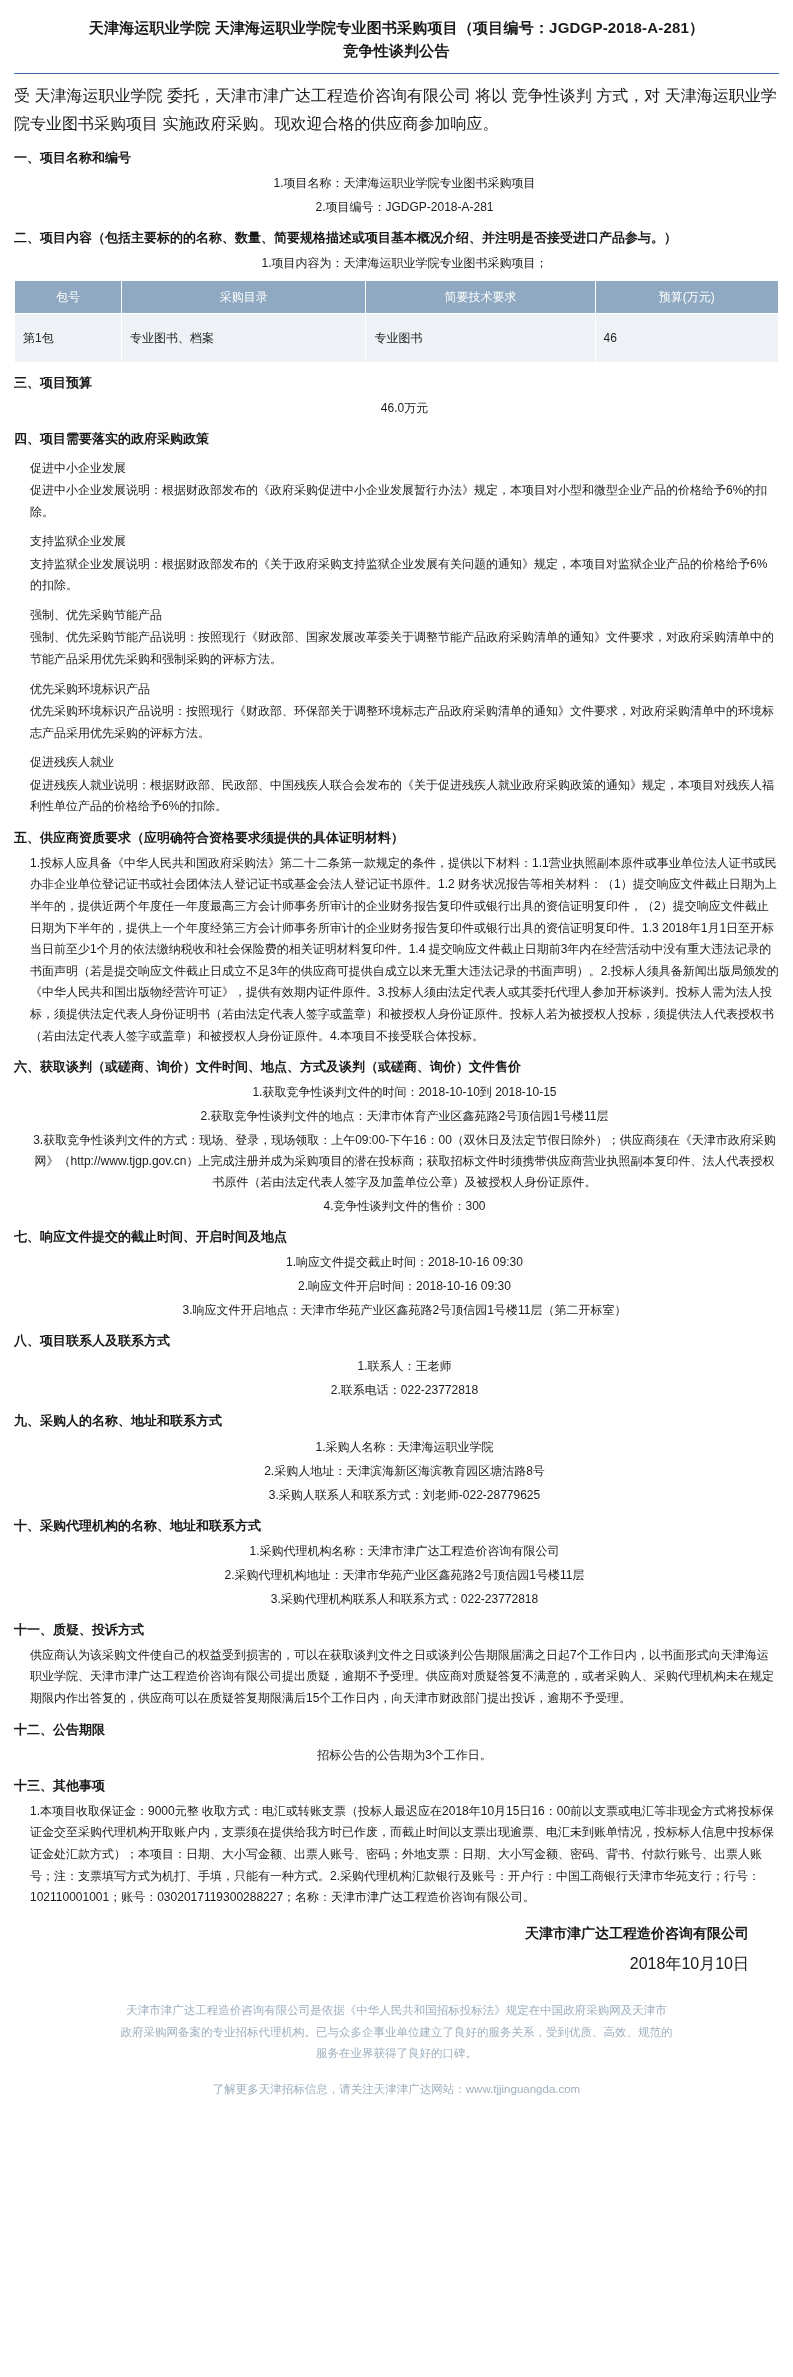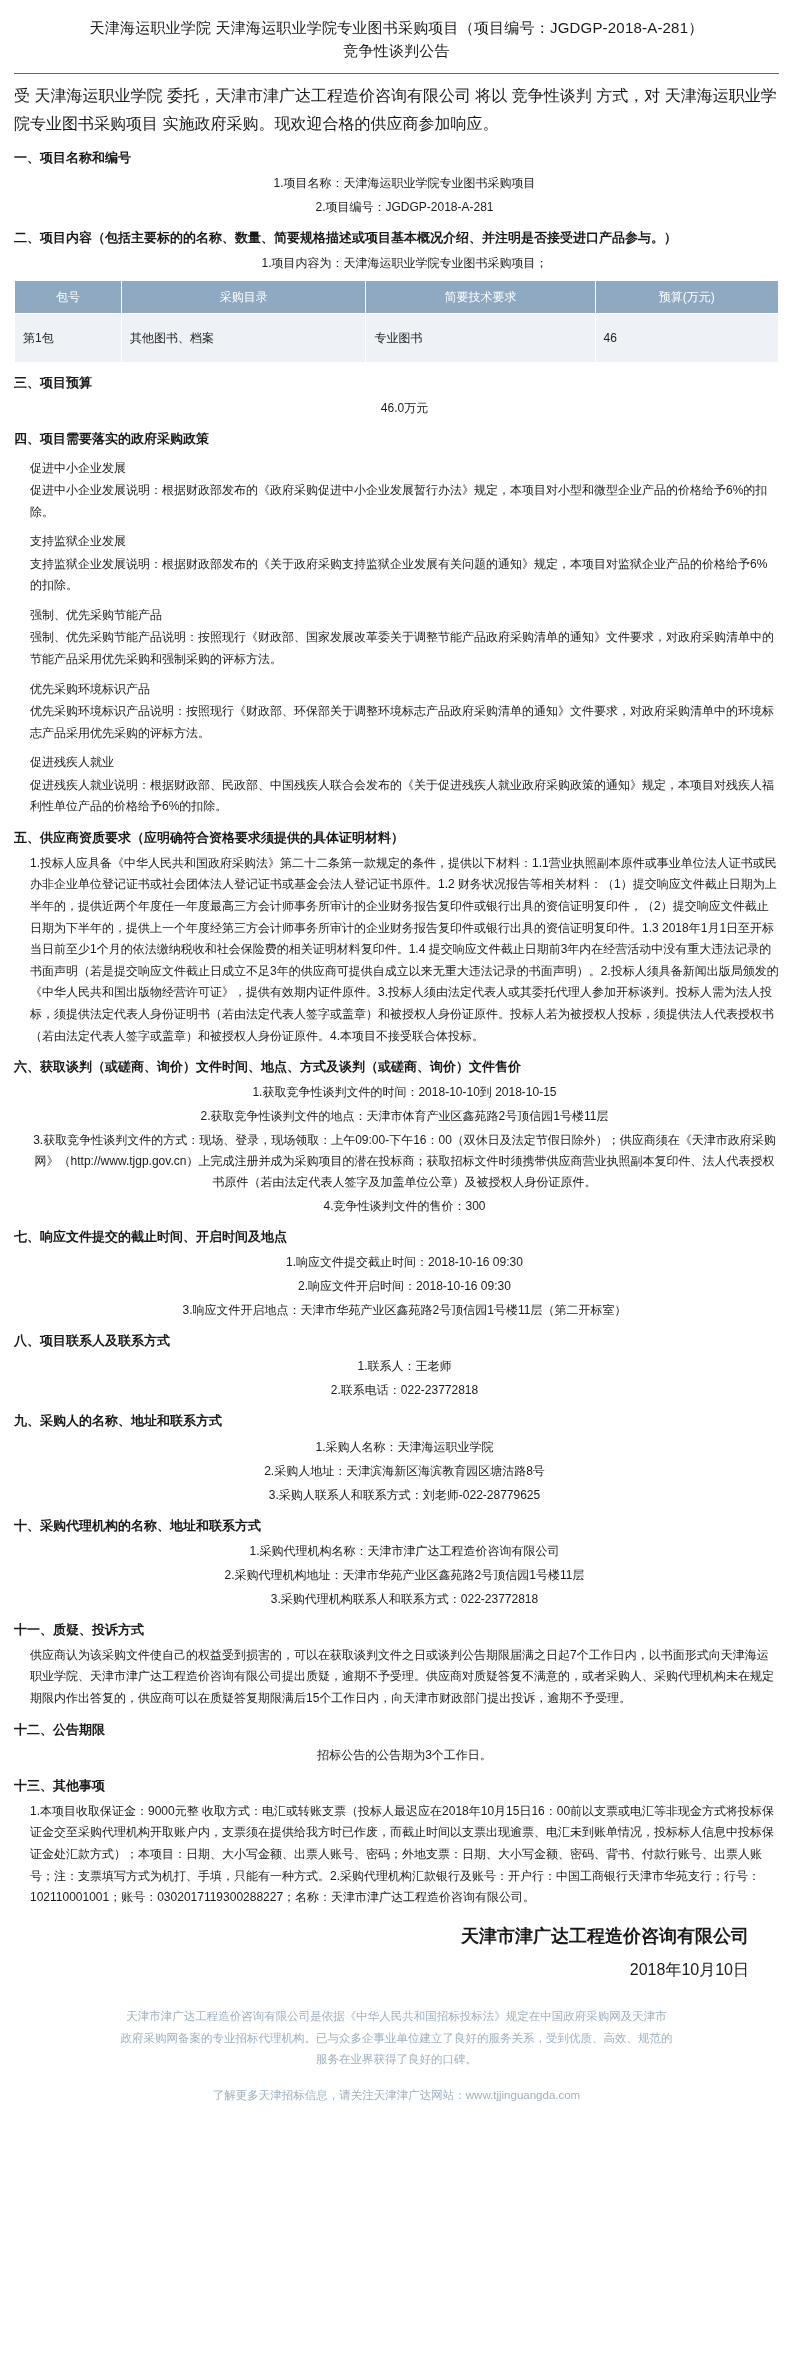--- a/index.html
+++ b/index.html
@@ -7,21 +7,21 @@
     width:793px;
     font-family:"Liberation Sans","DejaVu Sans",sans-serif;
     color:#1a1a1a;
     font-size:12px;
     line-height:1.5;
   }
   .page{width:793px;box-sizing:border-box;padding:10px 14px 0 14px;}
   .doc-title{
     text-align:center;
     font-size:15px;
-    font-weight:normal;
+    font-weight:bold;
     line-height:1.55;
     margin:6px 0 10px 0;
     letter-spacing:0.2px;
   }
   .rule{
     border:0;border-top:1px solid #3b6ea5;
     margin:6px 0 8px 0;
   }
   p{margin:0 0 4px 0;}
   .para{font-size:16px;line-height:1.75;text-indent:0;}
@@ -53,21 +53,21 @@
     color:#222;
   }
   .col1{width:14%;}
   .col2{width:32%;}
   .col3{width:30%;}
   .col4{width:24%;}
   .sign{
     text-align:right;
     margin:14px 30px 2px 0;
     font-weight:bold;
-    font-size:18px;
+    font-size:14px;
   }
   .date{
     text-align:right;
     margin:8px 30px 14px 0;
     font-size:16px;
   }
   .footer{
     color:#9fb0bf;
     font-size:11.5px;
     line-height:1.9;
@@ -103,21 +103,21 @@
       <tr>
         <th class="col1">包号</th>
         <th class="col2">采购目录</th>
         <th class="col3">简要技术要求</th>
         <th class="col4">预算(万元)</th>
       </tr>
     </thead>
     <tbody>
       <tr>
         <td>第1包</td>
-        <td>其他图书、档案</td>
+        <td>专业图书、档案</td>
         <td>专业图书</td>
         <td>46</td>
       </tr>
     </tbody>
   </table>
 
   <div class="h1">三、项目预算</div>
   <p class="lvl2">46.0万元</p>
 
   <div class="h1">四、项目需要落实的政府采购政策</div>

